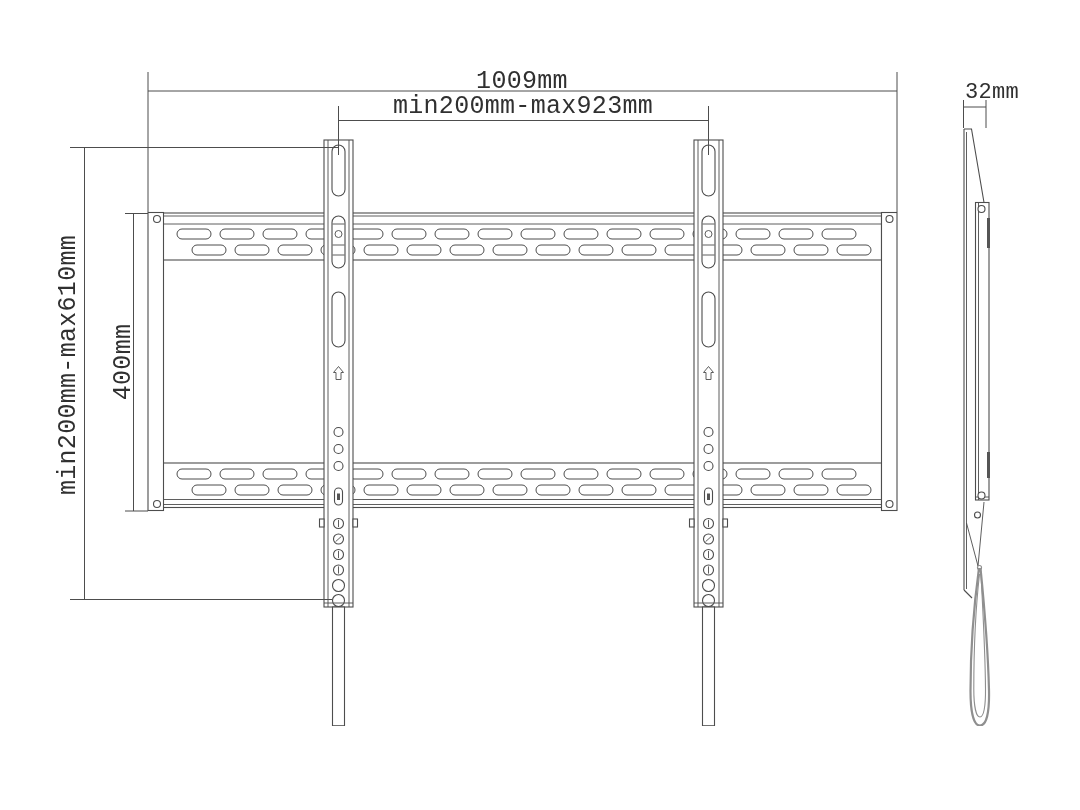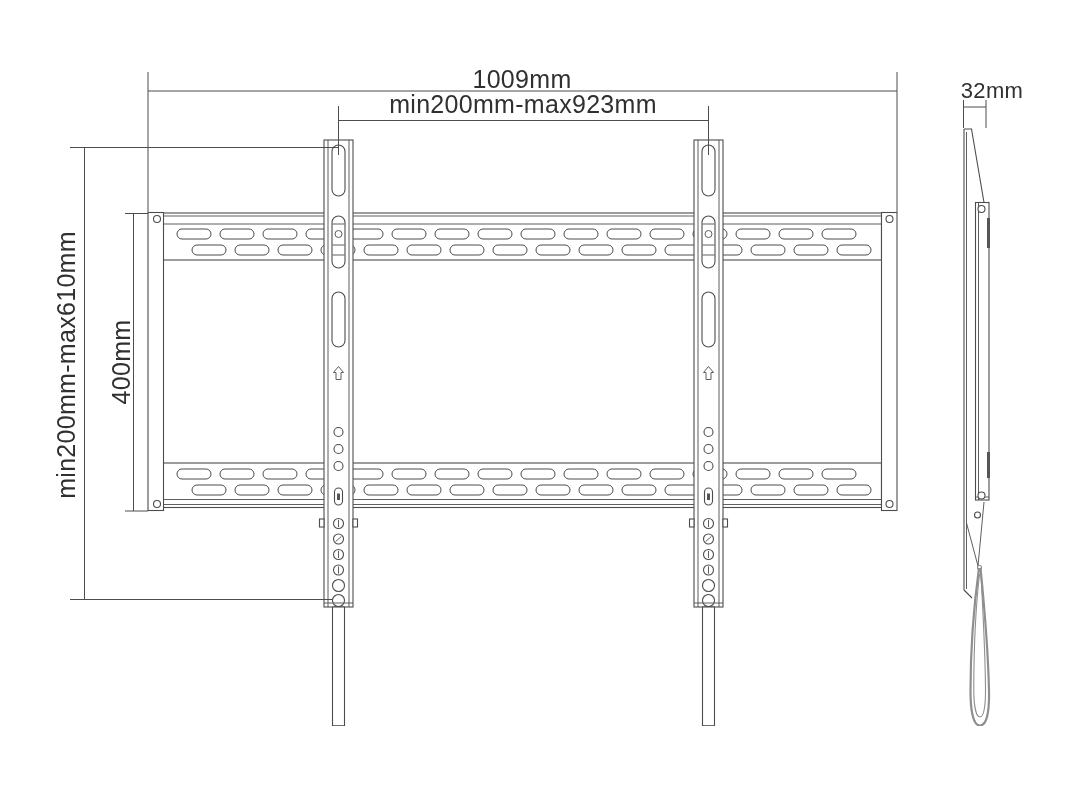--- a/index.html
+++ b/index.html
@@ -4,21 +4,21 @@
 <style>
   :root{
     --line:#4d4d4d;
     --text:#303030;
     --strap:#8f8f8f;
     --bg:#ffffff;
   }
   html,body{margin:0;padding:0;background:var(--bg);}
   .canvas{
     width:1080px;height:726px;position:relative;background:var(--bg);
-    font-family:Liberation Sans, sans-serif;overflow:hidden;text-align:right;
+    font-family:Liberation Mono, monospace;overflow:hidden;text-align:right;
   }
   svg{display:block;}
   .part{stroke:var(--line);stroke-width:1.1;fill:none;}
   .part-f{stroke:var(--line);stroke-width:1.1;fill:#fff;}
   .thin{stroke:var(--line);stroke-width:0.9;fill:none;}
   .dim{stroke:var(--line);stroke-width:1;fill:none;}
   .dark{fill:#555;stroke:none;}
   .slots rect{fill:none;stroke:var(--line);stroke-width:1;}
   .strap{stroke:var(--strap);fill:none;}
   text{fill:var(--text);}

